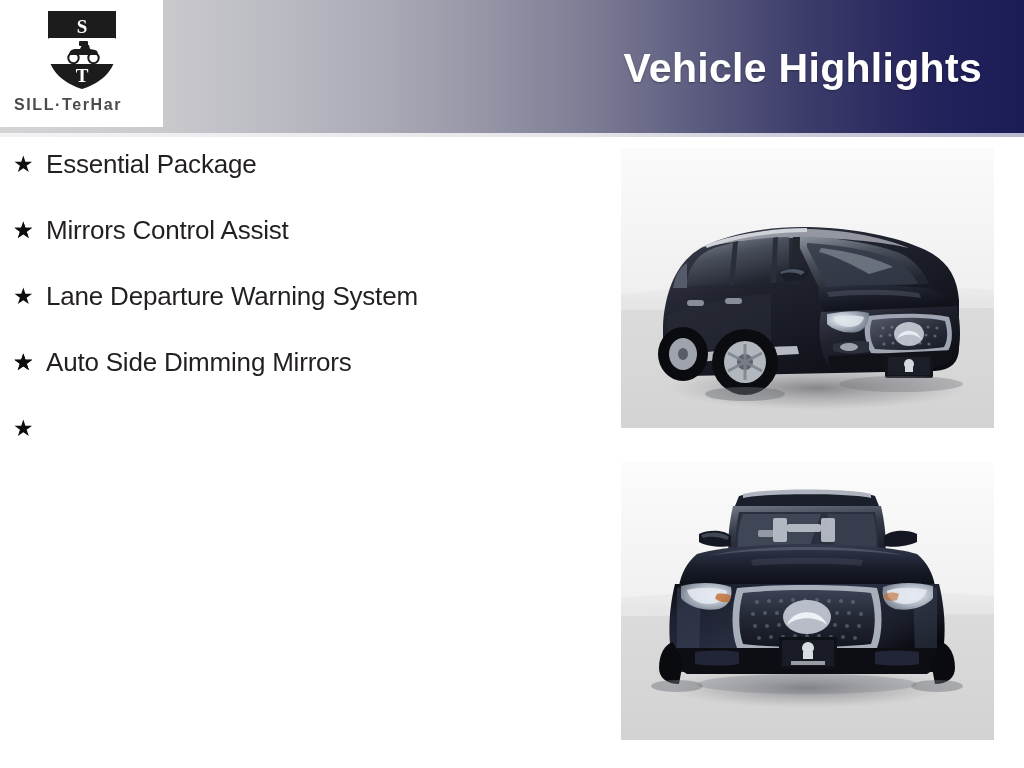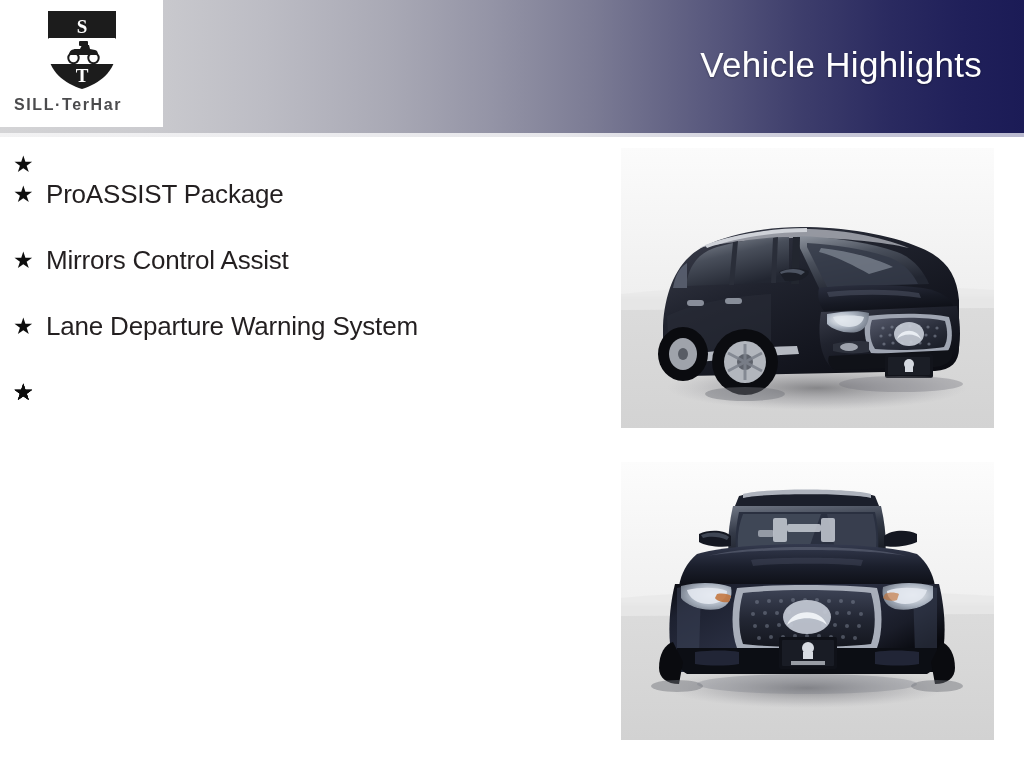--- a/index.html
+++ b/index.html
@@ -75,22 +75,22 @@
     letter-spacing: 1.6px;
     color: #4b4b4d;
     white-space: nowrap;
   }
 
   #header-title {
     position: absolute;
     right: 42px;
     top: 45px;
     font-family: "Liberation Sans", sans-serif;
-    font-size: 35px;
-    font-weight: normal;
+    font-size: 41px;
+    font-weight: bold;
     letter-spacing: 0.3px;
     color: #ffffff;
     text-shadow: 0 1px 2px rgba(0,0,0,0.35);
     white-space: nowrap;
   }
 
   
   #features-list {
     position: absolute;
     left: 10px;
@@ -168,41 +168,42 @@
     </svg>
   </div>
   <div id="logo-wordmark">SILL·TerHar</div>
 </div>
 
 <div id="header-title">Vehicle Highlights</div>
 
 <ul id="features-list">
   <li class="feature-item">
     <span class="feature-bullet">★</span>
-  </li>
-  <li class="feature-item">
-    <span class="feature-bullet">★</span>
-    <span>ProASSIST Package</span>
+    <span>Essential Package</span>
+  </li>
+  <li class="feature-item">
+    <span class="feature-bullet">★</span>
   </li>
   <li class="feature-item">
     <span class="feature-bullet">★</span>
     <span>Mirrors Control Assist</span>
   </li>
   <li class="feature-item">
     <span class="feature-bullet">★</span>
     <span>Lane Departure Warning System</span>
   </li>
   <li class="feature-item">
     <span class="feature-bullet">★</span>
   </li>
   <li class="feature-item">
     <span class="feature-bullet">★</span>
   </li>
   <li class="feature-item">
     <span class="feature-bullet">★</span>
+    <span>Auto Side Dimming Mirrors</span>
   </li>
   <li class="feature-item">
     <span class="feature-bullet">★</span>
   </li>
 </ul>
 
 <div class="vehicle-photo" id="vehicle-photo-front-quarter">
   <span class="sr-label">Dark blue Infiniti QX60 SUV, front three-quarter view</span>
   <svg viewBox="0 0 373 280" xmlns="http://www.w3.org/2000/svg" preserveAspectRatio="xMidYMid slice">
     <defs>

